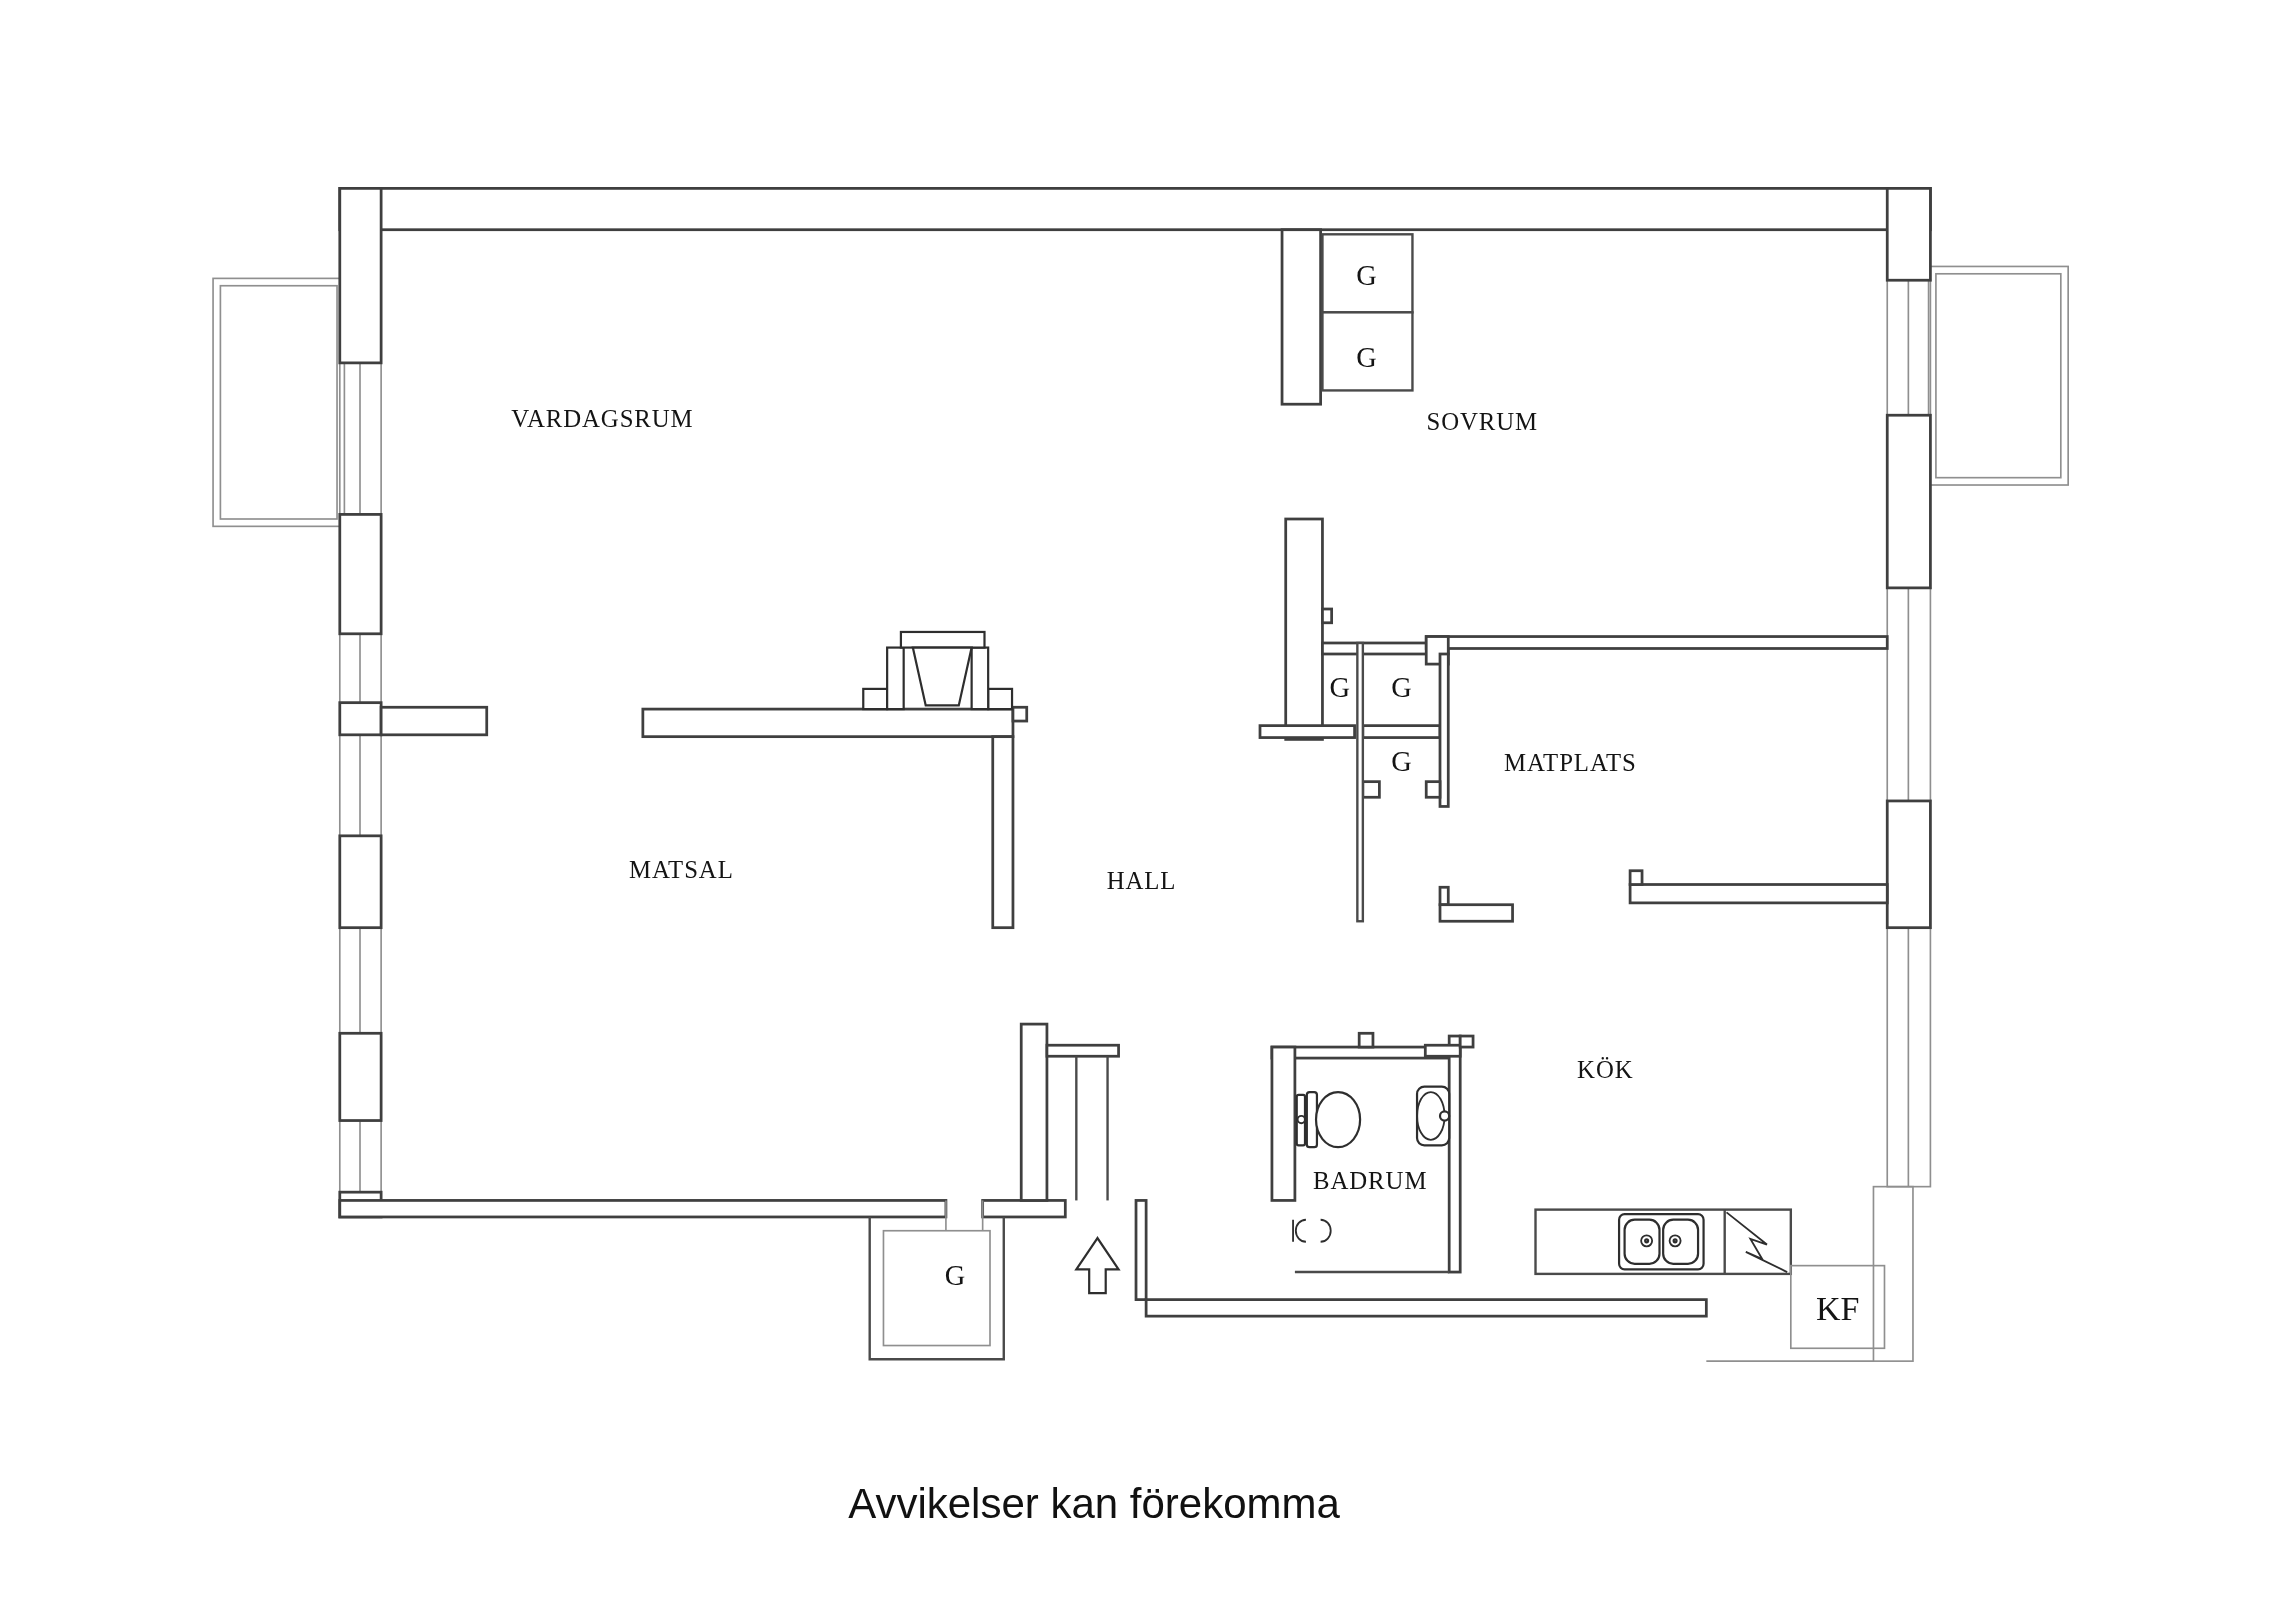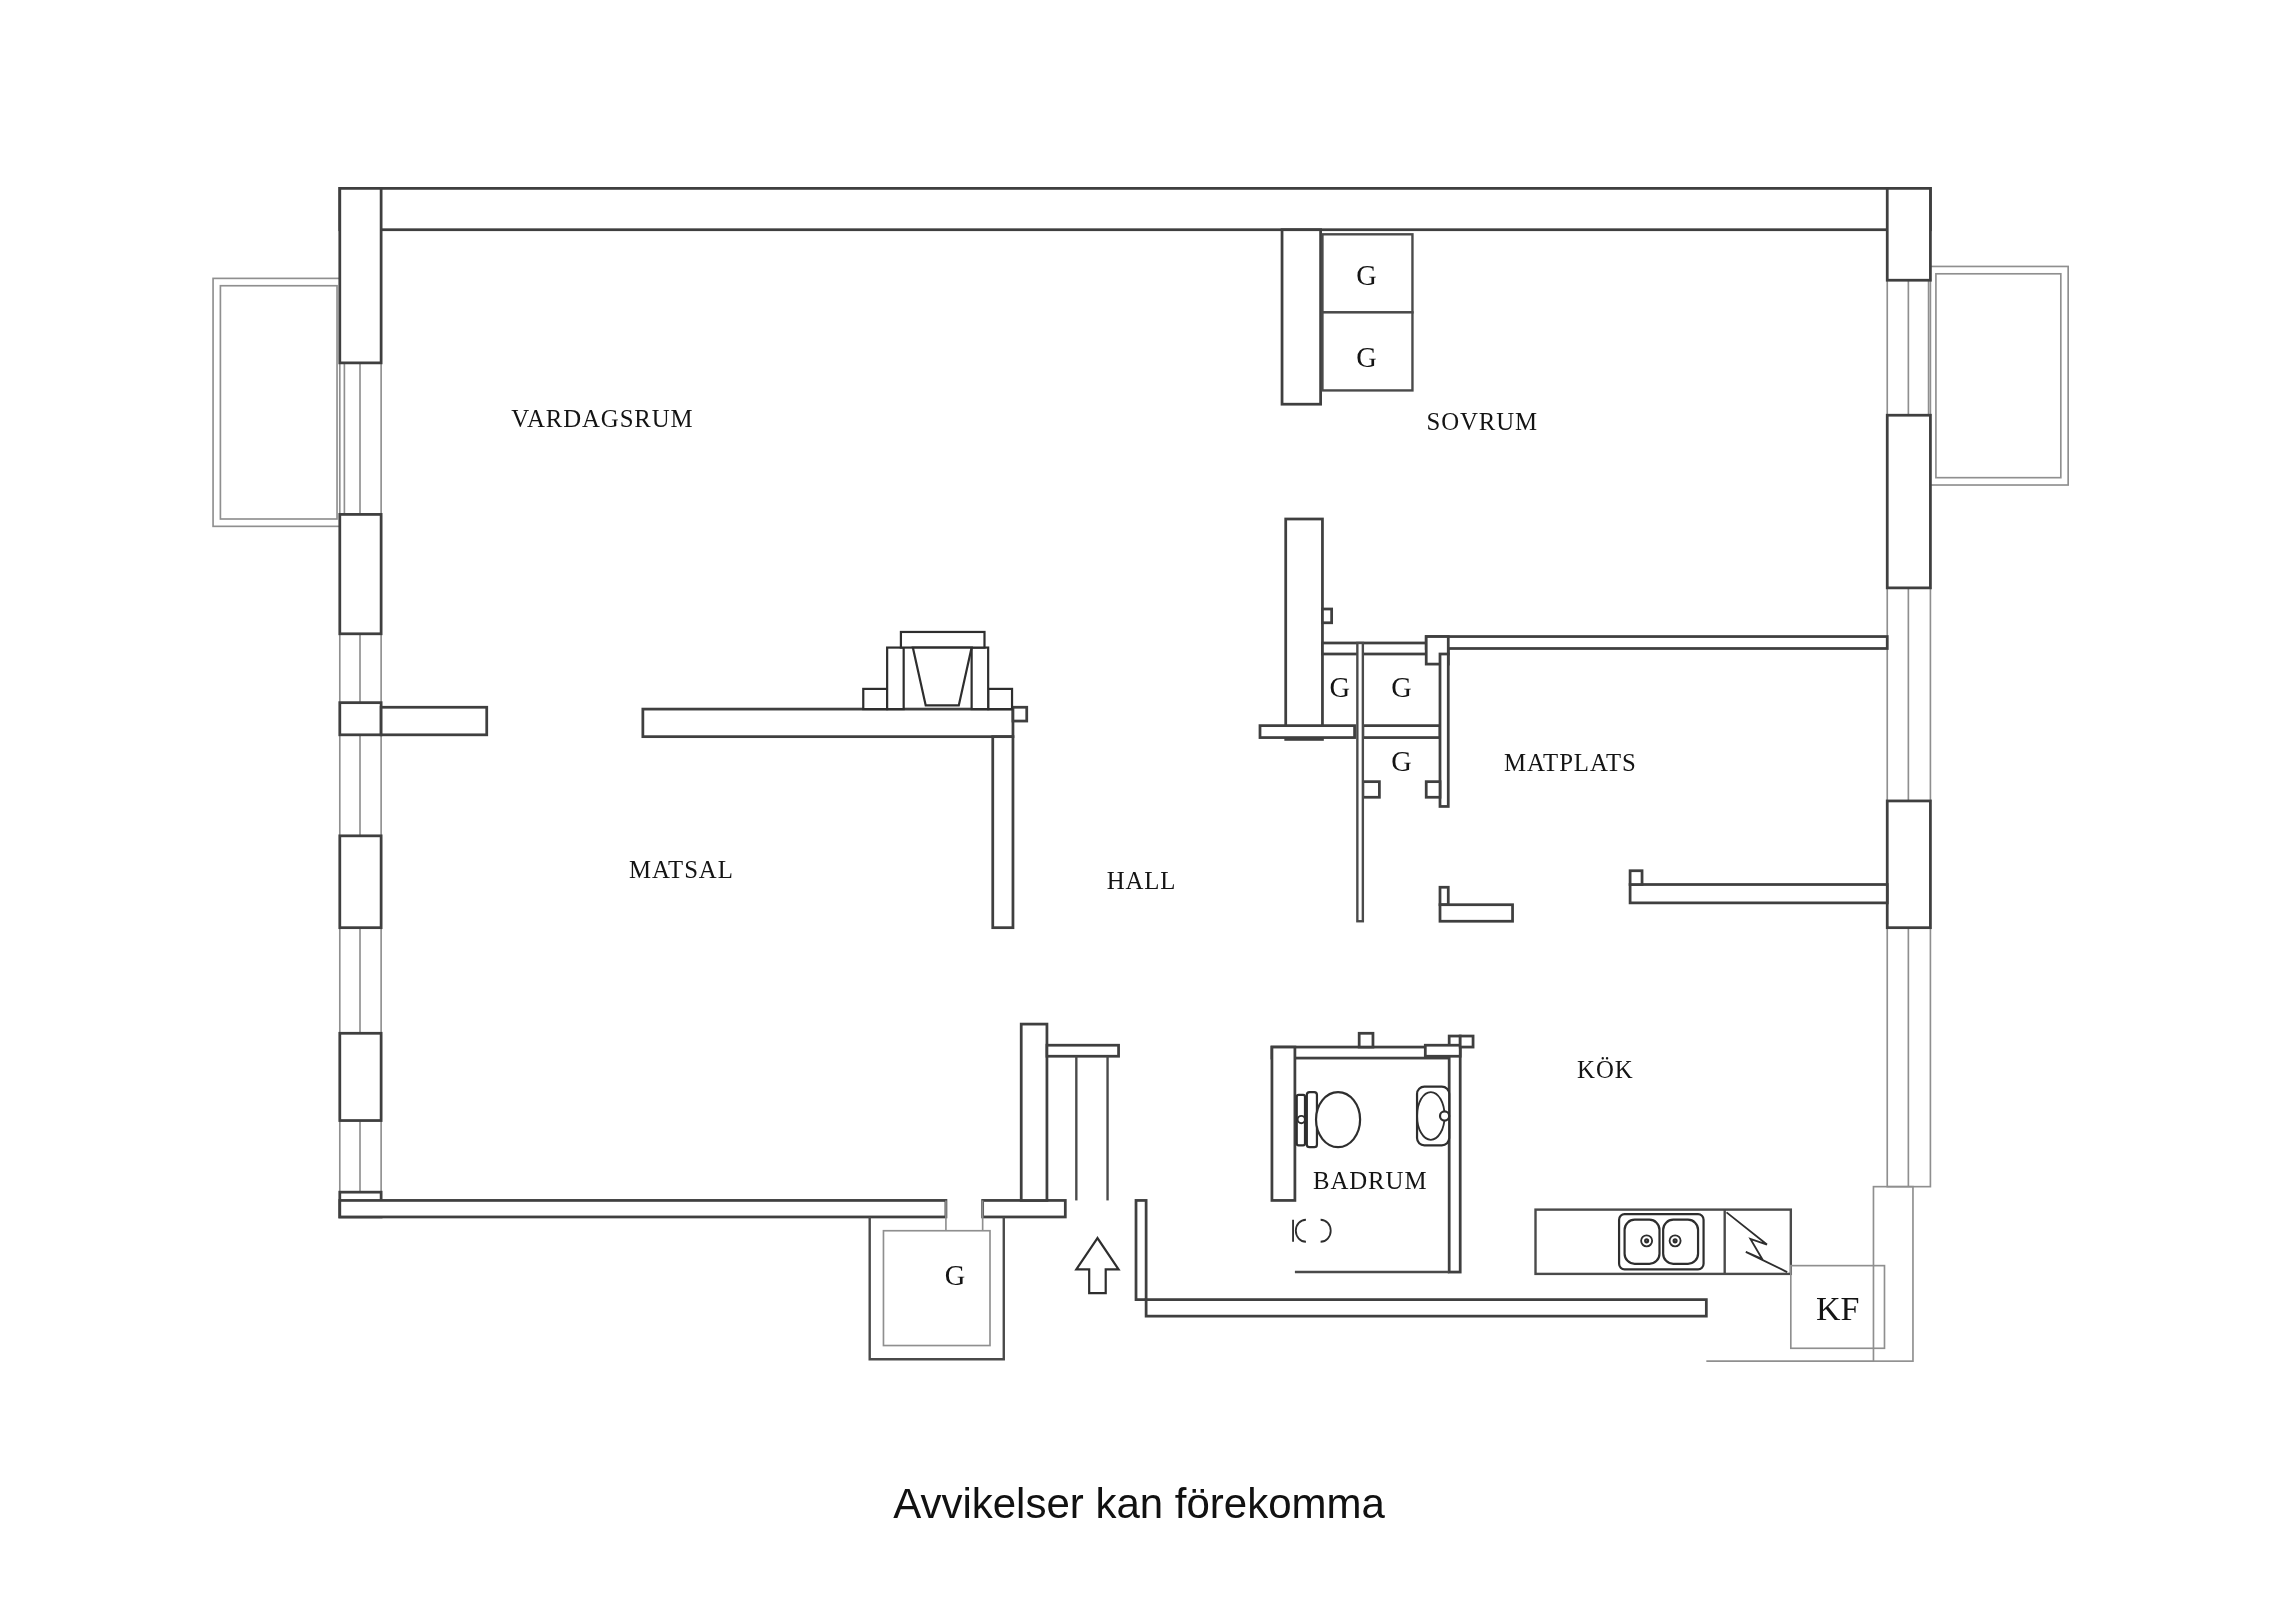--- a/index.html
+++ b/index.html
@@ -11,21 +11,21 @@
   .mw {fill:#ffffff;stroke:#4a4a4a;stroke-width:2.6;}        
   .t  {fill:none;stroke:#8f8f8f;stroke-width:1.8;}           
   .fx {fill:#ffffff;stroke:#2e2e2e;stroke-width:2.4;}        
   .fxt{fill:none;stroke:#2e2e2e;stroke-width:2;}
   text.room{font-family:"Liberation Serif",serif;font-size:27px;fill:#141414;
             text-anchor:middle;dominant-baseline:middle;letter-spacing:1px;}
   text.gl{font-family:"Liberation Serif",serif;font-size:31px;fill:#141414;
           text-anchor:middle;dominant-baseline:middle;}
   text.kf{font-family:"Liberation Serif",serif;font-size:37px;fill:#141414;
           text-anchor:middle;dominant-baseline:middle;}
-  .caption{position:absolute;left:1139px;top:1480px;transform:translateX(-50%);
+  .caption{position:absolute;left:1094px;top:1480px;transform:translateX(-50%);
            font-family:"Liberation Sans",sans-serif;font-size:42px;color:#111;white-space:nowrap;}
 </style>
 </head>
 <body>
 
 <div class="stage">
 
 <svg width="2295" height="1623" viewBox="0 0 2499 1767">
 
   <g>

